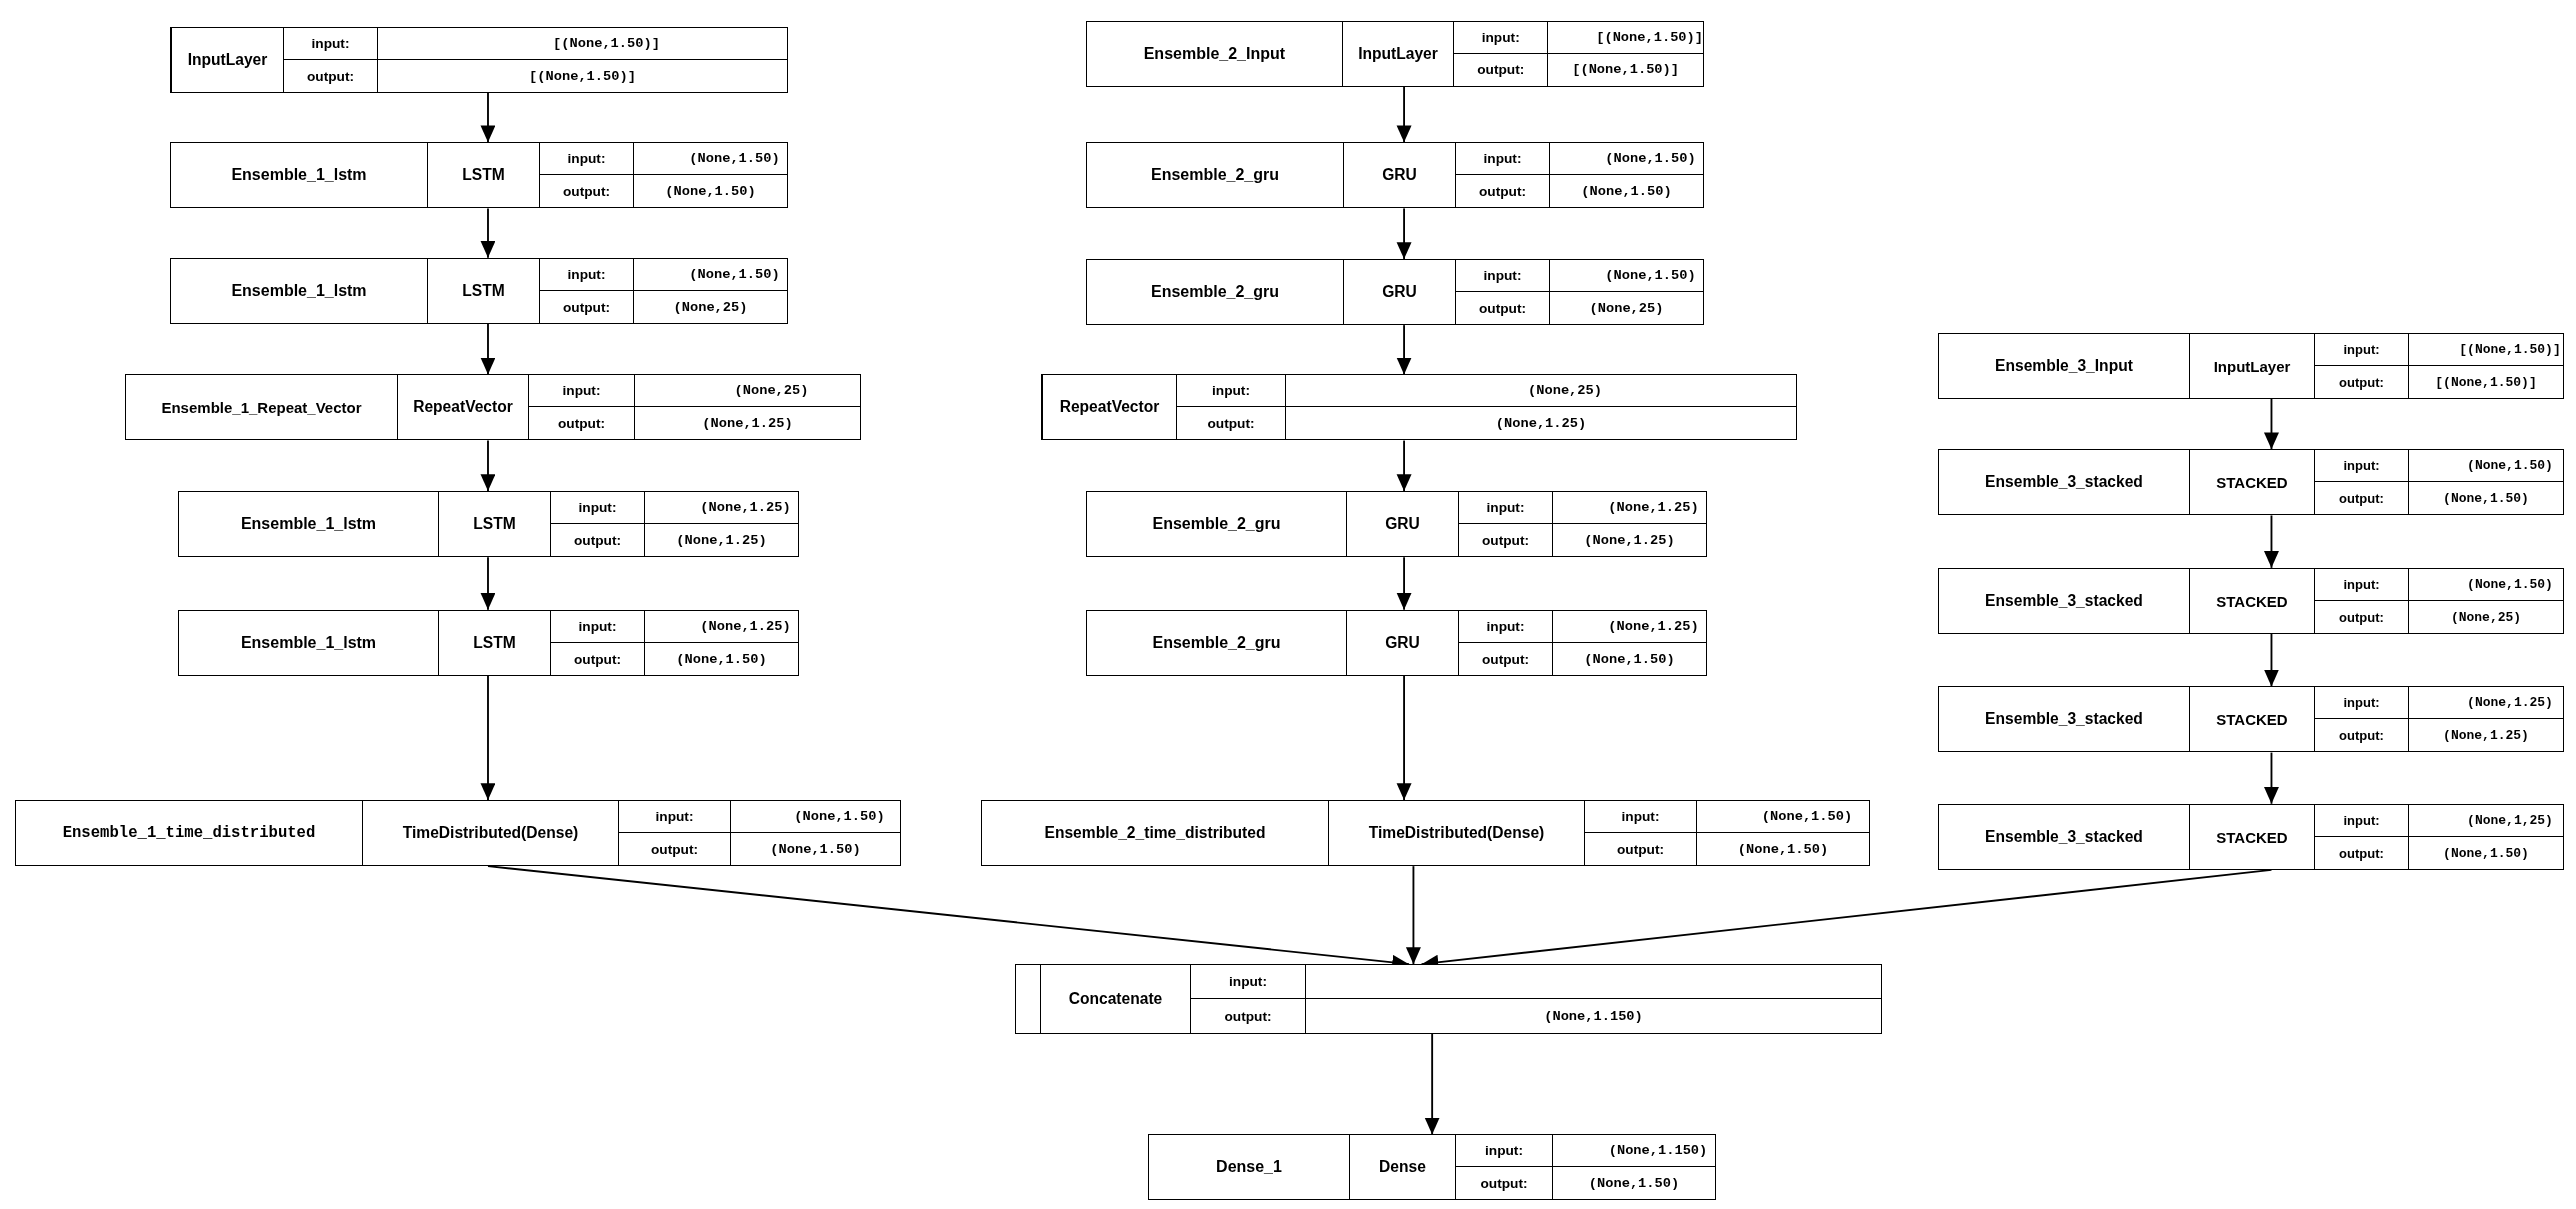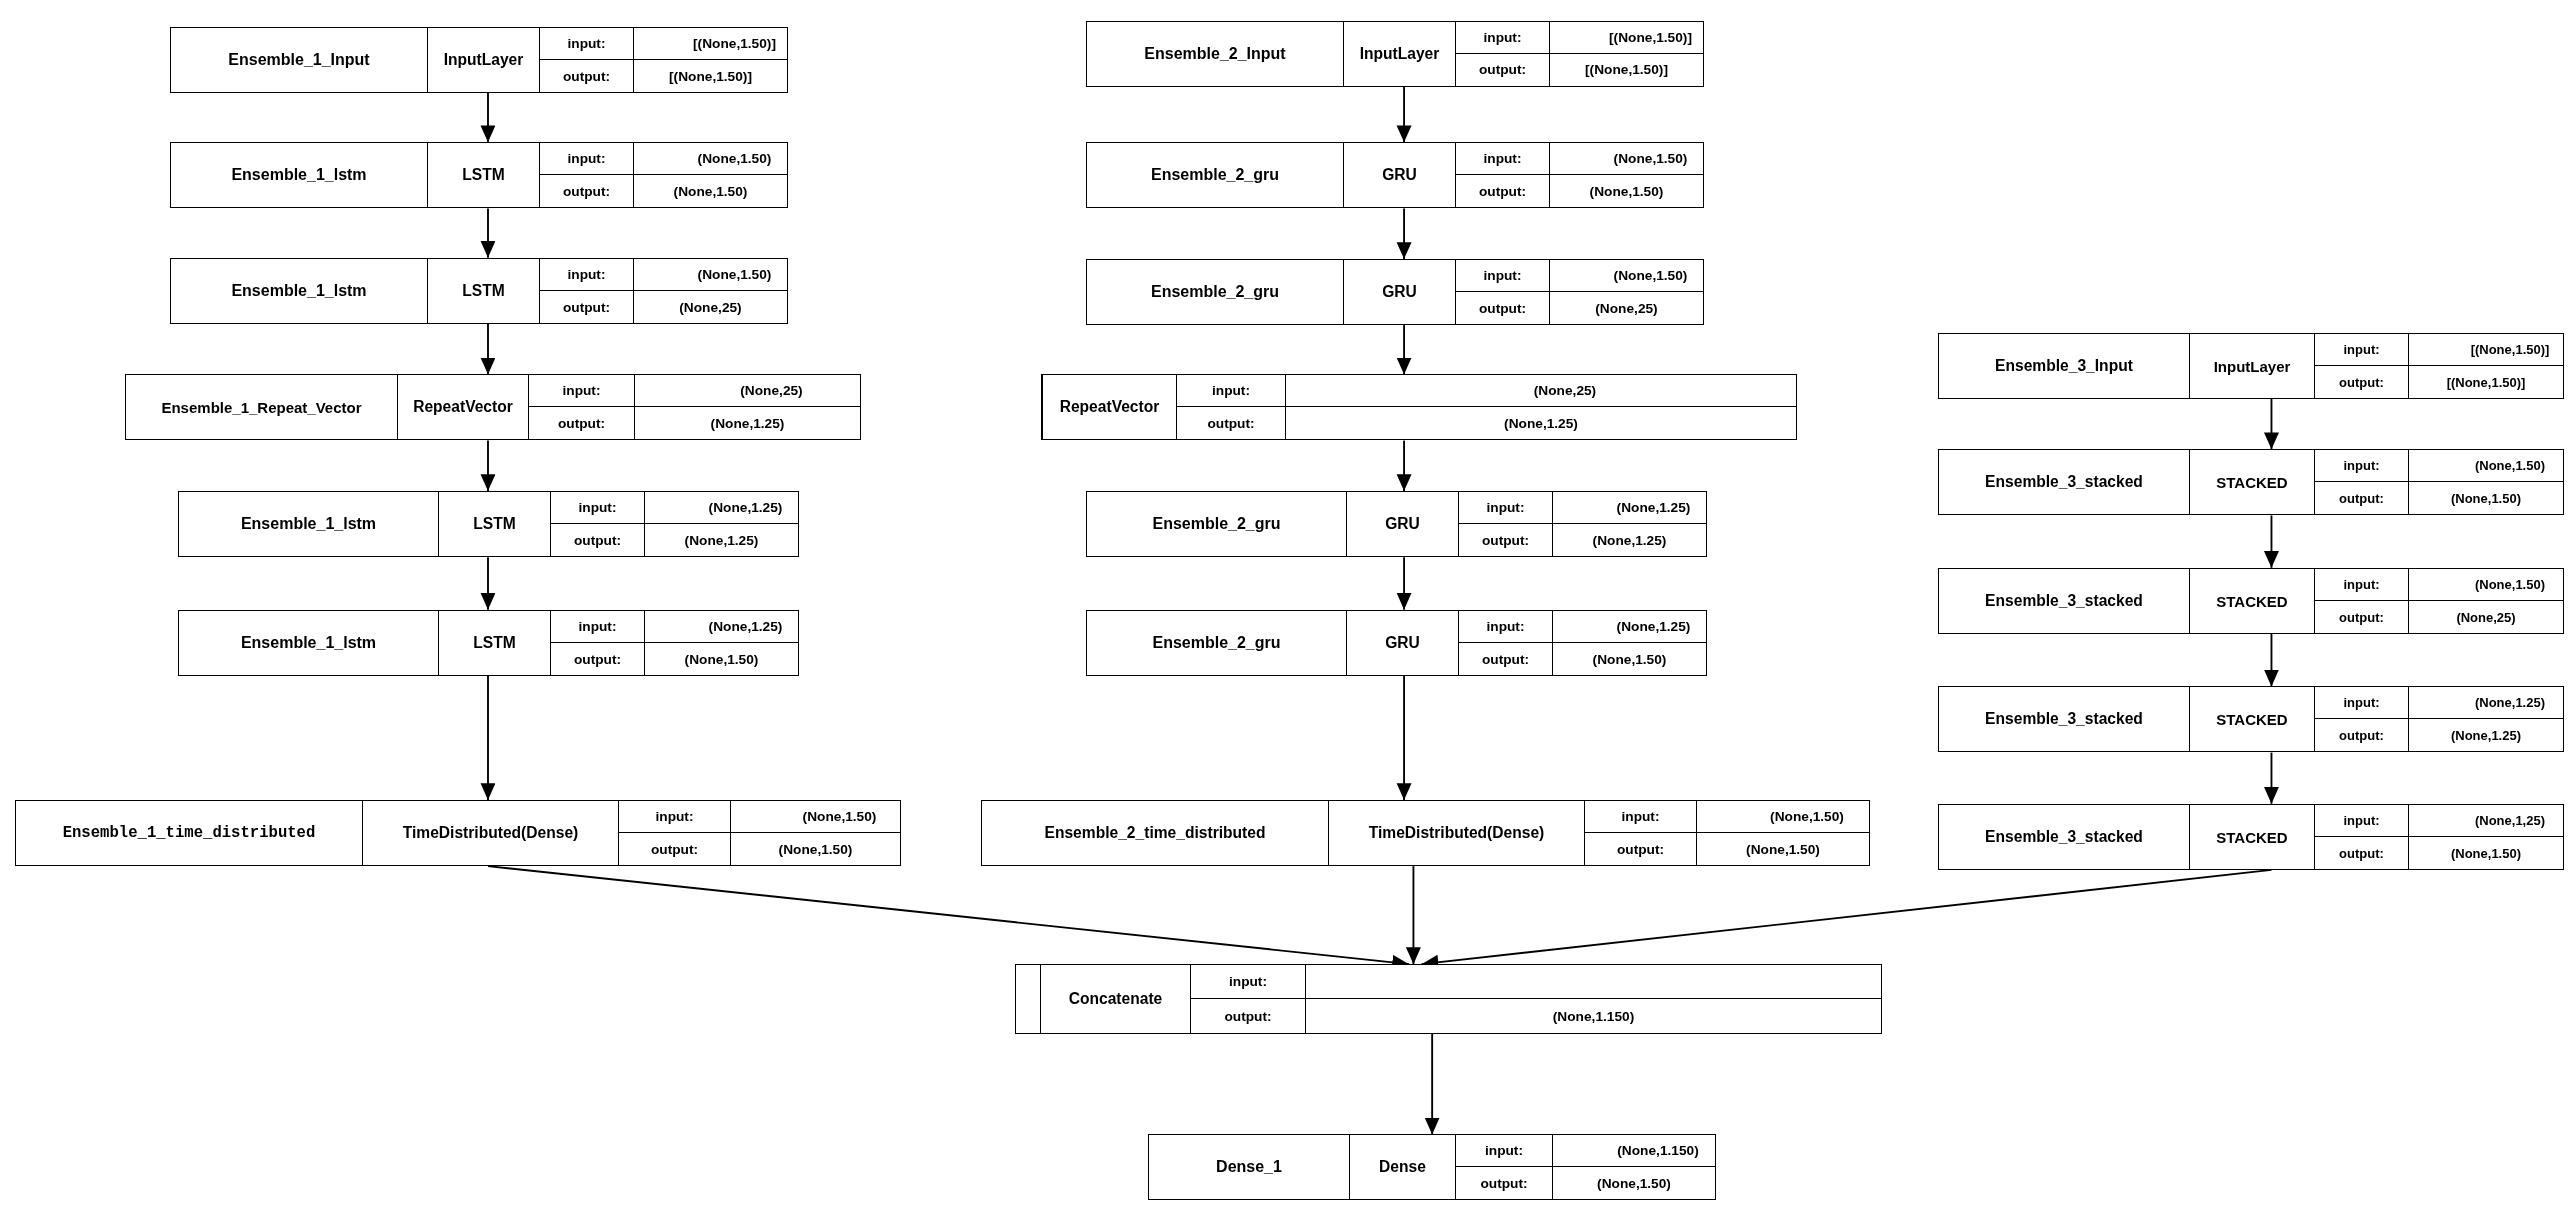--- a/index.html
+++ b/index.html
@@ -37,21 +37,21 @@
     display:flex;flex:1 1 50%;
     box-sizing:border-box;
   }
   .io-row.top{border-bottom:1.9px solid #000;gap:48px;}
   .io-label,.io-val{
     display:flex;align-items:center;justify-content:center;
     font-weight:bold;color:#000;box-sizing:border-box;
     white-space:nowrap;
   }
   .io-label{border-right:1.9px solid #000;}
-  .io-val{flex:1 1 auto;}
+  .io-val{flex:1 1 auto;font-family:Liberation Mono, monospace;}
 
   svg.edges{
     position:absolute;left:0;top:0;
     width:2576px;height:1210px;
     z-index:1;
     pointer-events:none;
   }
 </style>
 </head>
 <body>
@@ -81,21 +81,20 @@
         <line x1="3640" y1="639" x2="3640" y2="720" stroke="#000" stroke-width="3" marker-end="url(#arrow)"></line>
         <line x1="3640" y1="826" x2="3640" y2="910" stroke="#000" stroke-width="3" marker-end="url(#arrow)"></line>
         <line x1="3640" y1="1016" x2="3640" y2="1100" stroke="#000" stroke-width="3" marker-end="url(#arrow)"></line>
         <line x1="3640" y1="1206" x2="3640" y2="1288" stroke="#000" stroke-width="3" marker-end="url(#arrow)"></line>
         <line x1="3640" y1="1394" x2="2278" y2="1545" stroke="#000" stroke-width="3" marker-end="url(#arrow)"></line>
         <line x1="2295" y1="1657" x2="2295" y2="1818" stroke="#000" stroke-width="3" marker-end="url(#arrow)"></line>
       </g>
   </svg>
   <div id="node-layer">
       <div class="node" style="left: 170px; top: 27px; width: 618px; height: 66px;">
-        <div class="cell-name" style="width: 256px; font-size: 16px;">Ensemble_1_Input</div>
         <div class="cell-type" style="width: 112px; font-size: 15.6px;">InputLayer</div>
         <div class="io">
           <div class="io-row top">
             <div class="io-label" style="width: 94px; font-size: 13.7px;">input:</div>
             <div class="io-val" style="font-size: 13.7px;">[(None,1.50)]</div>
           </div>
           <div class="io-row bottom">
             <div class="io-label" style="width: 94px; font-size: 13.7px;">output:</div>
             <div class="io-val" style="font-size: 13.7px;">[(None,1.50)]</div>
           </div>

